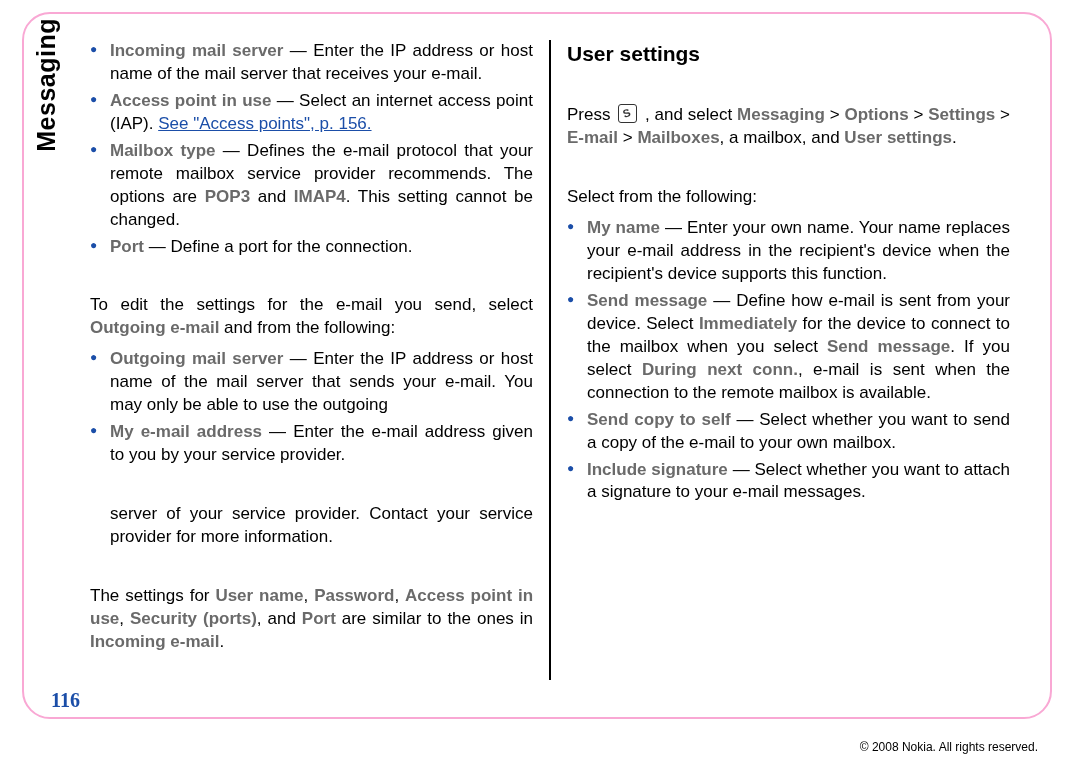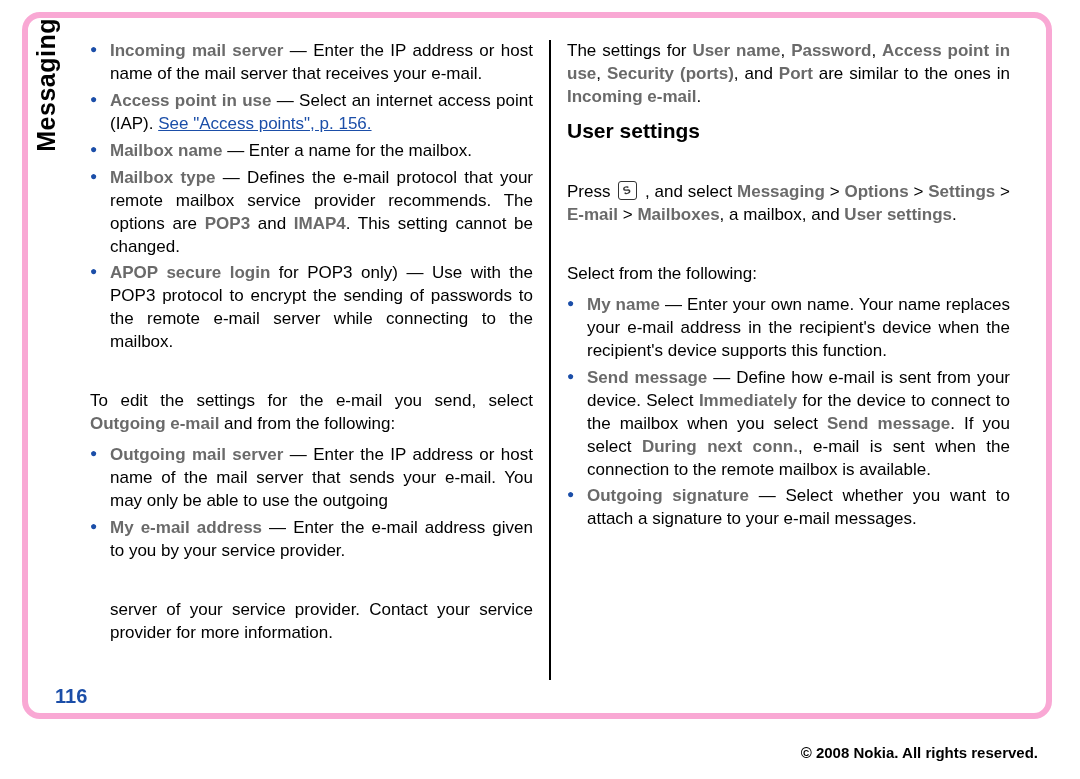--- a/index.html
+++ b/index.html
@@ -12,22 +12,23 @@
     color: #000;
     position: relative;
     overflow: hidden;
   }
   .page-frame {
     position: absolute;
     left: 22px;
     top: 12px;
     right: 28px;
     bottom: 60px;
-    border: 6px solid #f9a8d4;
-    border-radius: 18px;
+    border: 2px solid #f9a8d4;
+    border-radius: 28px;
+    font-family: Liberation Serif, serif;
   }
   .side-tab {
     position: absolute;
     left: 32px;
     top: 18px;
     width: 34px;
     font-weight: bold;
     font-size: 25px;
     color: #000;
     writing-mode: vertical-rl;
@@ -90,58 +91,58 @@
     position: absolute;
     left: 27px;
     bottom: 5px;
     font-weight: bold;
     font-size: 20px;
     color: #1b4ea8;
   }
   .copyright {
     position: absolute;
     right: 42px;
-    bottom: 18px;
-    font-weight: bold;
-    font-size: 15px;
+    bottom: 25px;
+    font-weight: normal;
+    font-size: 12px;
   }
 </style>
 </head>
 <body>
 
 <div class="page-frame">
   <div class="page-num">116</div>
 </div>
 
 <div class="side-tab">Messaging</div>
 
 <div class="content">
   <ul>
     <li><span class="bold-gray">Incoming mail server</span><span> — Enter the IP address or host name of the mail server that receives your e-mail.</span></li>
     <li><span class="bold-gray">Access point in use</span><span> — Select an internet access point (IAP). </span><span class="link">See "Access points", p. 156.</span></li>
-    <li><span class="bold-gray">Mailbox name</span><span> — Enter a name for the mailbox.</span></li>
     <li><span class="bold-gray">Mailbox type</span><span> — Defines the e-mail protocol that your remote mailbox service provider recommends. The options are </span><span class="bold-gray">POP3</span><span> and </span><span class="bold-gray">IMAP4</span><span>. This setting cannot be changed.</span></li>
-    <li><span class="bold-gray">APOP secure login</span><span> for POP3 only) — Use with the POP3 protocol to encrypt the sending of passwords to the remote e-mail server while connecting to the mailbox.</span></li>
+    <li><span class="bold-gray">Port</span><span> — Define a port for the connection.</span></li>
   </ul>
   <p class="para"><span>To edit the settings for the e-mail you send, select </span><span class="bold-gray">Outgoing e-mail</span><span> and from the following:</span></p>
   <ul>
     <li><span class="bold-gray">Outgoing mail server</span><span> — Enter the IP address or host name of the mail server that sends your e-mail. You may only be able to use the outgoing</span></li>
     <li><span class="bold-gray">My e-mail address</span><span> — Enter the e-mail address given to you by your service provider.</span></li>
   </ul>
 
   <p class="para" style="padding-left:20px">server of your service provider. Contact your service provider for more information.</p>
 
   <p class="para"><span>The settings for </span><span class="bold-gray">User name</span><span>, </span><span class="bold-gray">Password</span><span>, </span><span class="bold-gray">Access point in use</span><span>, </span><span class="bold-gray">Security (ports)</span><span>, and </span><span class="bold-gray">Port</span><span> are similar to the ones in </span><span class="bold-gray">Incoming e-mail</span><span>.</span></p>
 
   <h3>User settings</h3>
 
   <p class="para"><span>Press </span><span class="key-icon"></span><span> , and select </span><span class="bold-gray">Messaging</span><span> &gt; </span><span class="bold-gray">Options</span><span> &gt; </span><span class="bold-gray">Settings</span><span> &gt; </span><span class="bold-gray">E-mail</span><span> &gt; </span><span class="bold-gray">Mailboxes</span><span>, a mailbox, and </span><span class="bold-gray">User settings</span><span>.</span></p>
 
   <p class="para">Select from the following:</p>
 
   <ul>
     <li><span class="bold-gray">My name</span><span> — Enter your own name. Your name replaces your e-mail address in the recipient's device when the recipient's device supports this function.</span></li>
     <li><span class="bold-gray">Send message</span><span> — Define how e-mail is sent from your device. Select </span><span class="bold-gray">Immediately</span><span> for the device to connect to the mailbox when you select </span><span class="bold-gray">Send message</span><span>. If you select </span><span class="bold-gray">During next conn.</span><span>, e-mail is sent when the connection to the remote mailbox is available.</span></li>
-    <li><span class="bold-gray">Outgoing signature</span><span> — Select whether you want to attach a signature to your e-mail messages.</span></li>
+    <li><span class="bold-gray">Send copy to self</span><span> — Select whether you want to send a copy of the e-mail to your own mailbox.</span></li>
+    <li><span class="bold-gray">Include signature</span><span> — Select whether you want to attach a signature to your e-mail messages.</span></li>
   </ul>
 </div>
 
 <div class="copyright">© 2008 Nokia. All rights reserved.</div>
 
 </body></html>

